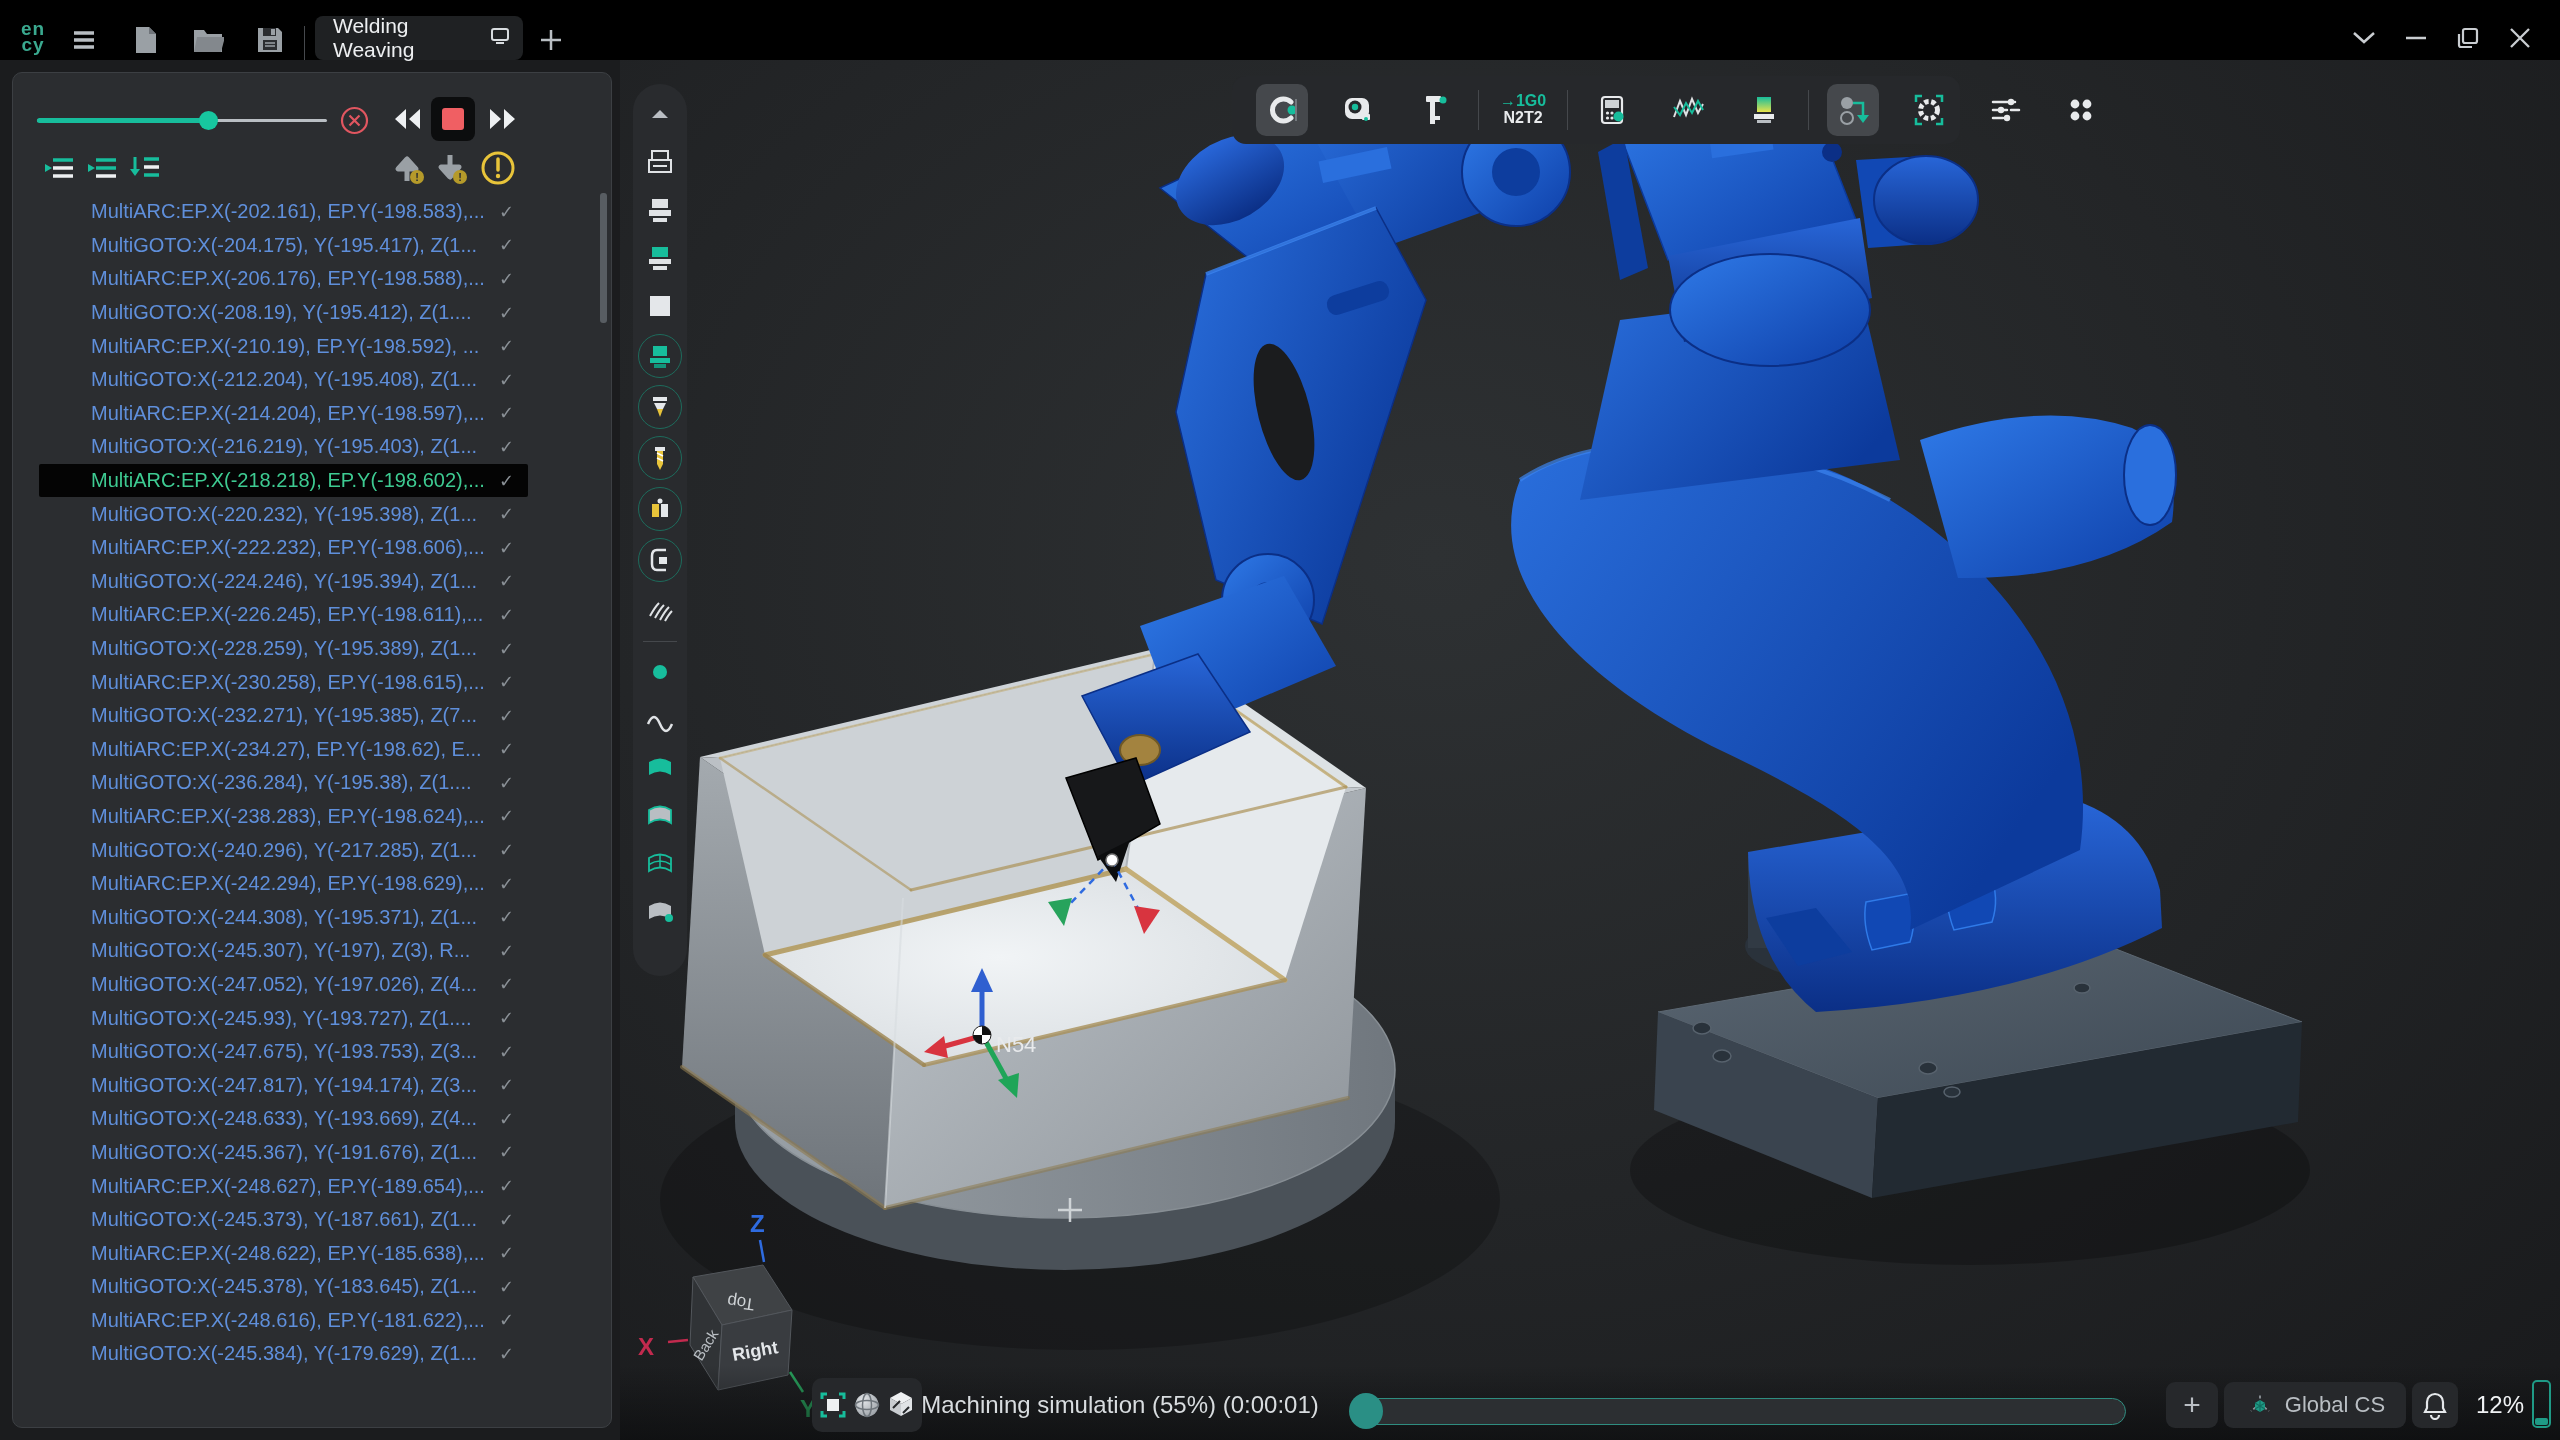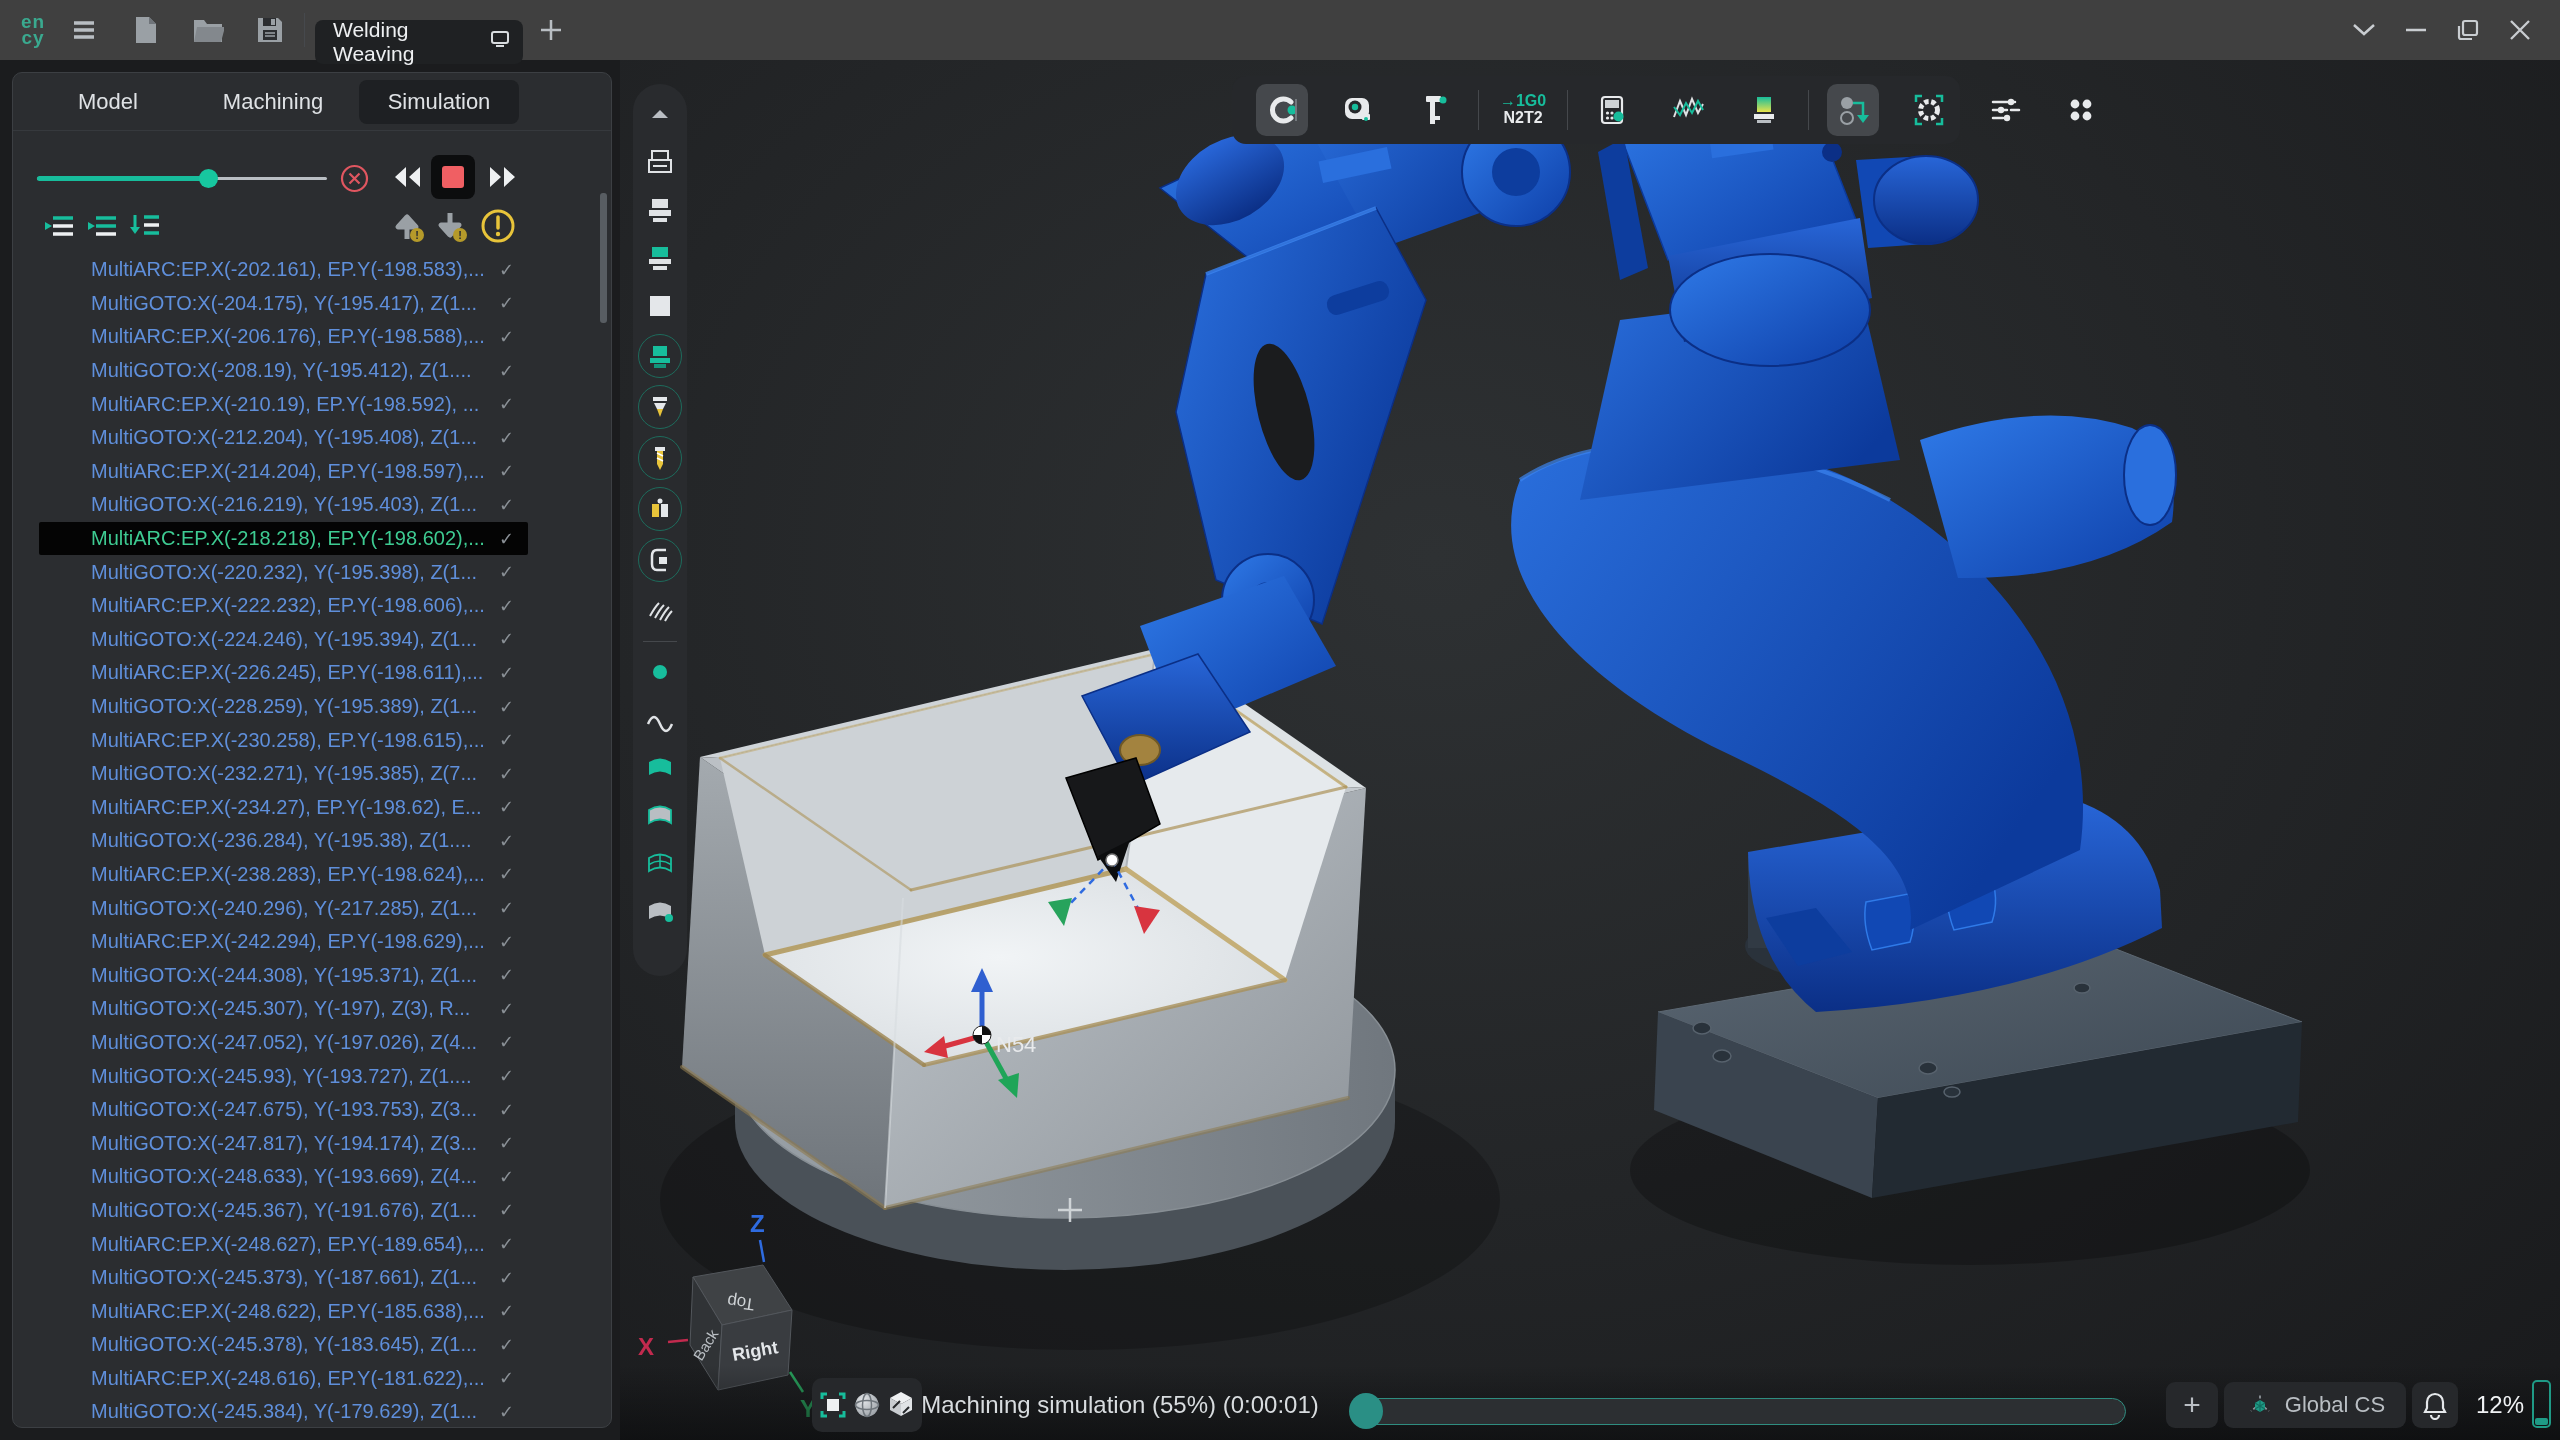--- a/index.html
+++ b/index.html
@@ -1,20 +1,20 @@
 <!DOCTYPE html>
 <html><head>
 <meta charset="utf-8">
 <style>
   html,body{margin:0;padding:0;background:#1b1c1e;}
   *{box-sizing:border-box;font-family:"Liberation Sans",sans-serif;-webkit-font-smoothing:antialiased;}
   .app{position:relative;width:2560px;height:1440px;background:#1b1c1e;overflow:hidden;}
 
   
-  .titlebar{position:absolute;left:0;top:0;width:2560px;height:60px;background:#404040;display:flex;align-items:center;}
+  .titlebar{position:absolute;left:0;top:0;width:2560px;height:60px;background:#000000;display:flex;align-items:flex-end;}
   .logo{width:46px;height:46px;margin-left:10px;display:flex;flex-direction:column;align-items:center;justify-content:center;line-height:.82;color:#3aa98f;font-weight:bold;font-size:19px;letter-spacing:1px;}
   .tb-btn{width:40px;height:40px;display:flex;align-items:center;justify-content:center;border-radius:6px;margin-left:8px;}
   .tb-sep{width:1px;height:34px;background:#46494d;margin:0 10px 0 14px;}
   .doc-tab{height:44px;width:208px;background:#1f2123;border-radius:8px;display:flex;align-items:center;padding:0 12px 0 18px;color:#eef0f2;font-size:21px;margin-top:23px;}
   .doc-tab .mon{margin-left:auto;}
   .win-controls{margin-left:auto;display:flex;align-items:center;margin-right:14px;}
   .win-btn{width:52px;height:44px;display:flex;align-items:center;justify-content:center;}
 
   
   .panel{position:absolute;left:12px;top:72px;width:600px;height:1356px;background:#2b2d30;border:1px solid #3c3f43;border-radius:10px;overflow:hidden;}
@@ -147,25 +147,20 @@
       </div>
       <div class="win-btn">
         <svg width="22" height="22">
             <path d="M2 2l18 18M20 2L2 20" stroke="#c9cdd1" stroke-width="2.3"></path>
           </svg>
       </div>
     </div>
   </div>
 
   <div class="panel">
-    <div class="ptabs">
-      <div class="ptab t0">Model</div>
-      <div class="ptab t1">Machining</div>
-      <div class="ptab active">Simulation</div>
-    </div>
 
     <div class="pctrl">
       <div class="slider-track"></div>
       <div class="slider-fill"></div>
       <div class="slider-knob"></div>
       <div class="cancel-btn">
         <svg width="29" height="29">
             <circle cx="14.5" cy="14.5" r="12.5" fill="none" stroke="#e05660" stroke-width="2.2"></circle>
             <path d="M9.5 9.5l10 10M19.5 9.5l-10 10" stroke="#e05660" stroke-width="2.2"></path>
           </svg>

